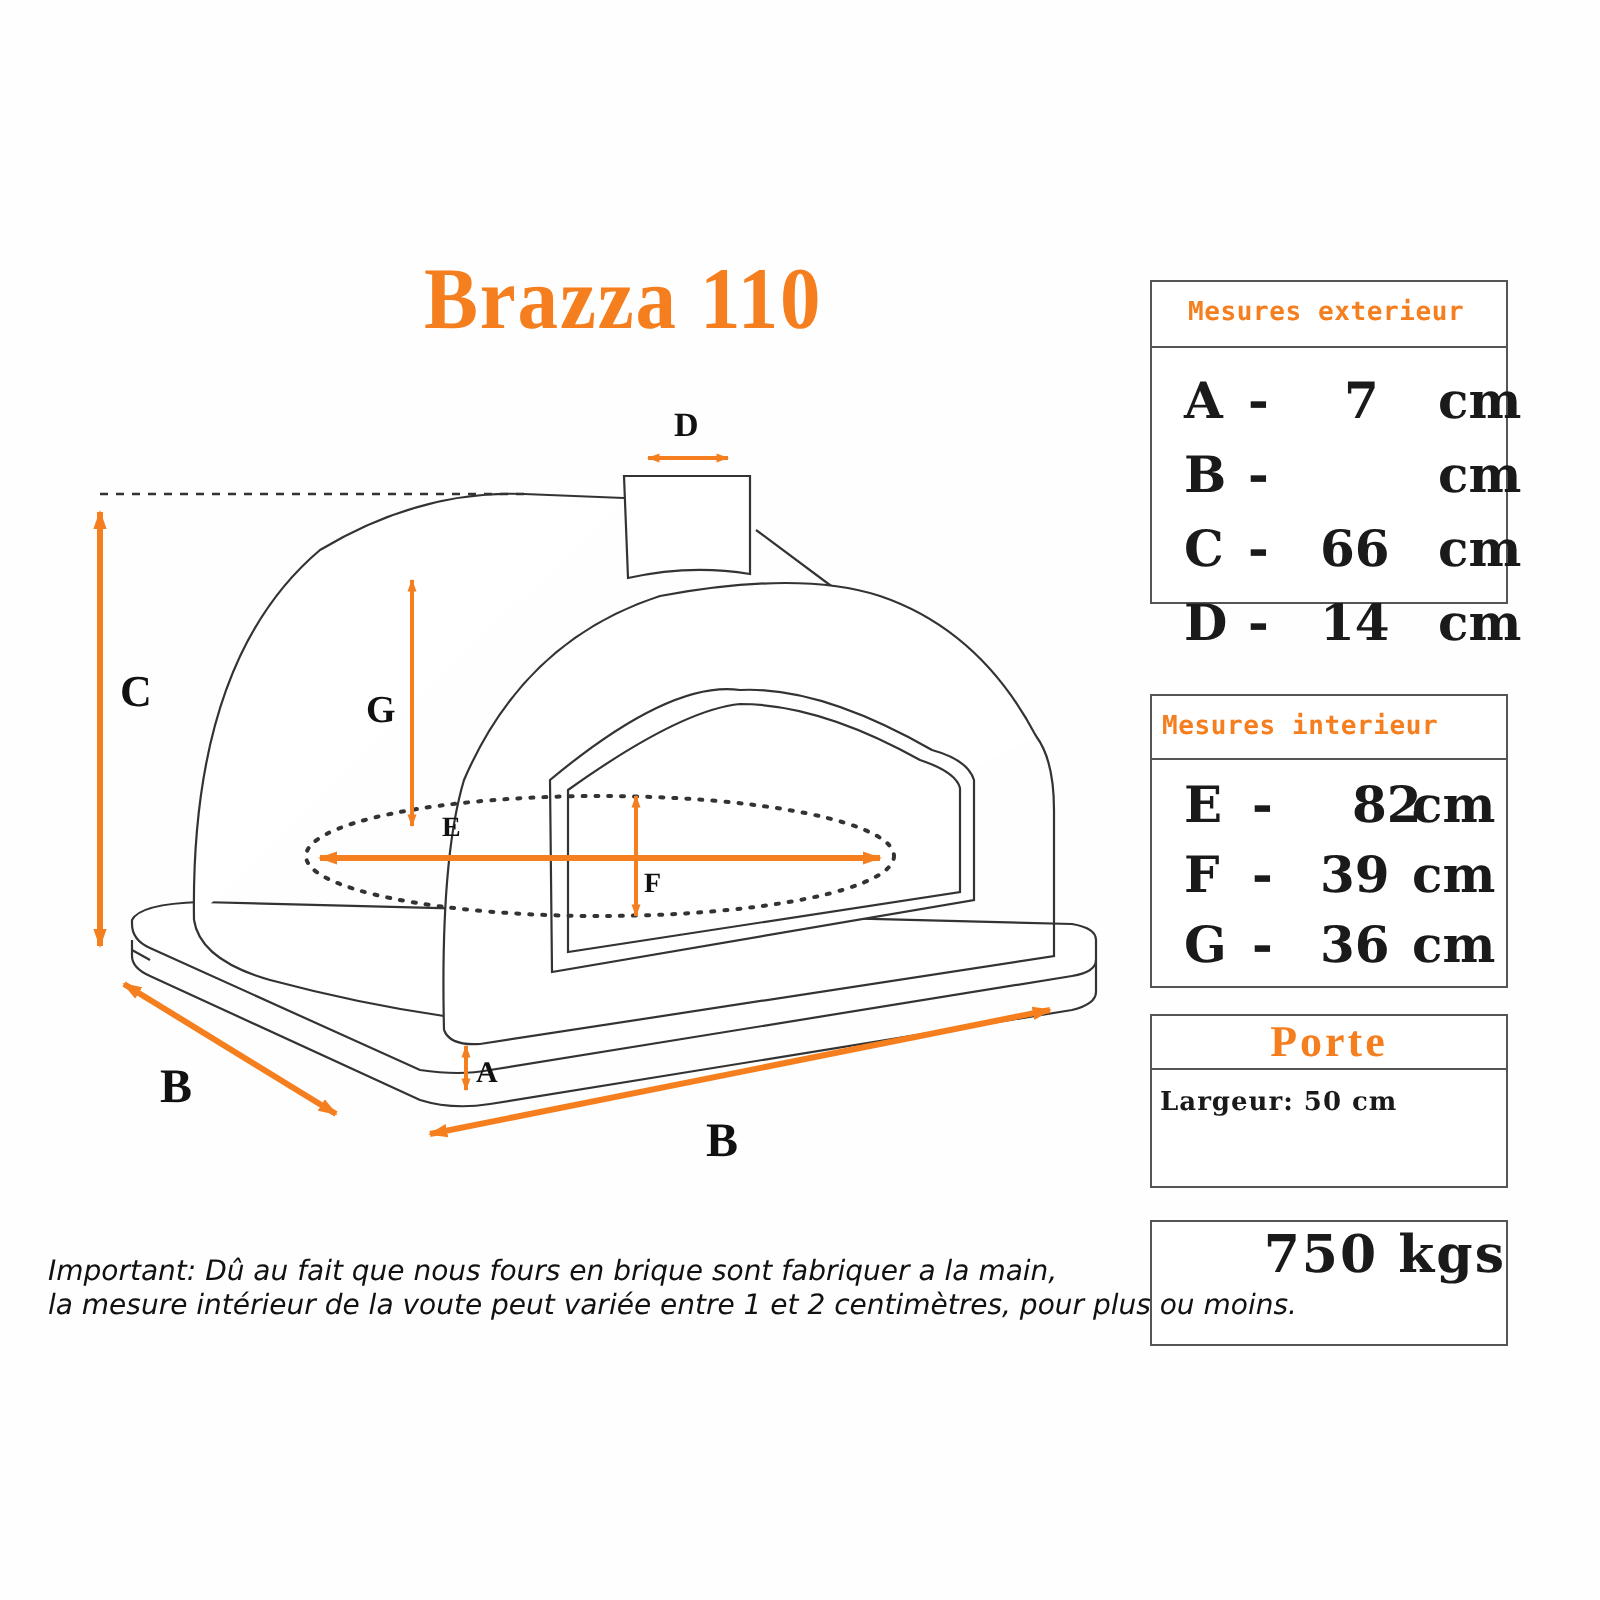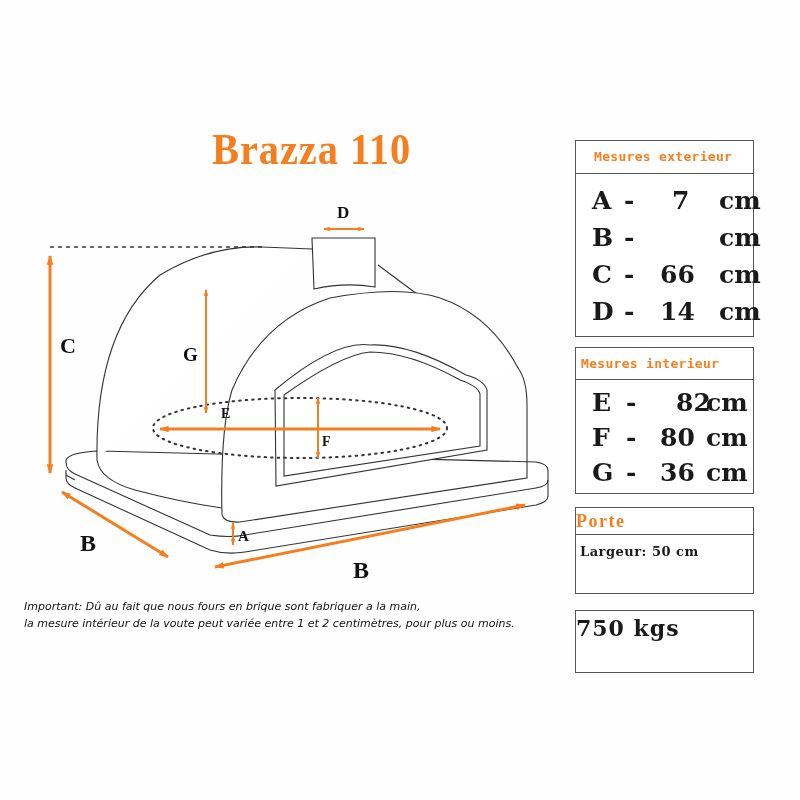--- a/index.html
+++ b/index.html
@@ -22,39 +22,39 @@
   }
   .box .hdr {
     border-bottom: 1.5px solid #555; color: #f57f1f; font-weight: bold;
     font-family: "DejaVu Sans Mono", "Liberation Mono", monospace;
     box-sizing: border-box; white-space: nowrap; overflow: hidden;
   }
   .row {
     font-family: "DejaVu Serif", serif; font-weight: bold; color: #1a1a1a;
     white-space: nowrap; position: relative;
   }
-  .b1 { top: 140px; height: 197px; }
+  .b1 { top: 140px; height: 162px; }
   .b1 .hdr { height: 33px; line-height: 32px; font-size: 13px; padding-left: 18px; letter-spacing: 0.3px; }
   .b2 { top: 347px; height: 147px; }
   .b2 .hdr { height: 32px; line-height: 31px; font-size: 13px; padding-left: 5px; letter-spacing: 0.3px; }
   .mrow { height: 37px; font-size: 25px; line-height: 37px; }
   .mrow span { position: absolute; top: 0; }
   .b2 .mrow { height: 35px; line-height: 35px; }
   .b3 { top: 507px; height: 87px; }
   .b3 .hdr, .b4 .hdr {
-    height: 27px; line-height: 26px; text-align: left;
-    font-family: "Liberation Serif", serif; font-size: 18px; letter-spacing: 1.5px;
+    height: 27px; line-height: 26px; text-align: center;
+    font-family: "Liberation Serif", serif; font-size: 22px; letter-spacing: 1.5px;
   }
   .prow { font-size: 13px; line-height: 20px; padding-left: 4px; letter-spacing: 0.5px; }
   .b4 { top: 610px; height: 63px; }
-  .wrow { font-size: 22px; line-height: 34px; text-align: left; letter-spacing: 1px; }
+  .wrow { font-size: 26px; line-height: 34px; text-align: right; letter-spacing: 1px; }
   .note {
-    position: absolute; left: 24px; top: 598px;
+    position: absolute; left: 24px; top: 628px;
     font-family: "DejaVu Sans", sans-serif; font-style: italic;
-    font-size: 11px; line-height: 17px; color: #111; white-space: nowrap;
+    font-size: 14px; line-height: 17px; color: #111; white-space: nowrap;
   }
 </style>
 </head>
 <body>
 
 <div class="title">Brazza 110</div>
 
 <svg class="diagram" width="800" height="800">
   <defs>
     <marker id="ah" viewBox="0 0 10 10" refX="9" refY="5" markerWidth="3.2" markerHeight="3.2" orient="auto-start-reverse">
@@ -139,21 +139,21 @@
   <div style="padding-top:5px">
     <div class="row mrow">
       <span style="left:16px">E</span>
       <span style="left:50px">-</span>
       <span style="left:100px">82</span>
       <span style="left:130px">cm</span>
     </div>
     <div class="row mrow">
       <span style="left:16px">F</span>
       <span style="left:50px">-</span>
-      <span style="left:84px">80</span>
+      <span style="left:84px">39</span>
       <span style="left:130px">cm</span>
     </div>
     <div class="row mrow">
       <span style="left:16px">G</span>
       <span style="left:50px">-</span>
       <span style="left:84px">36</span>
       <span style="left:130px">cm</span>
     </div>
   </div>
 </div>

